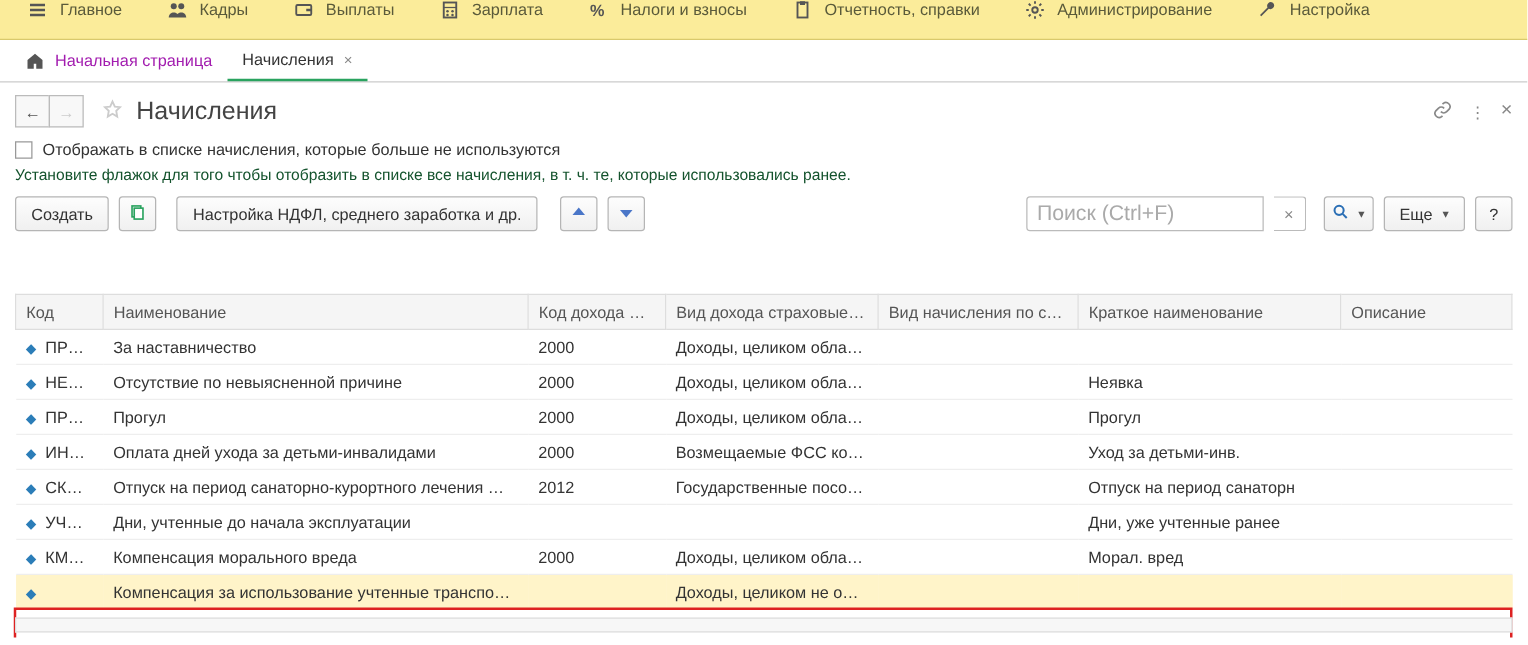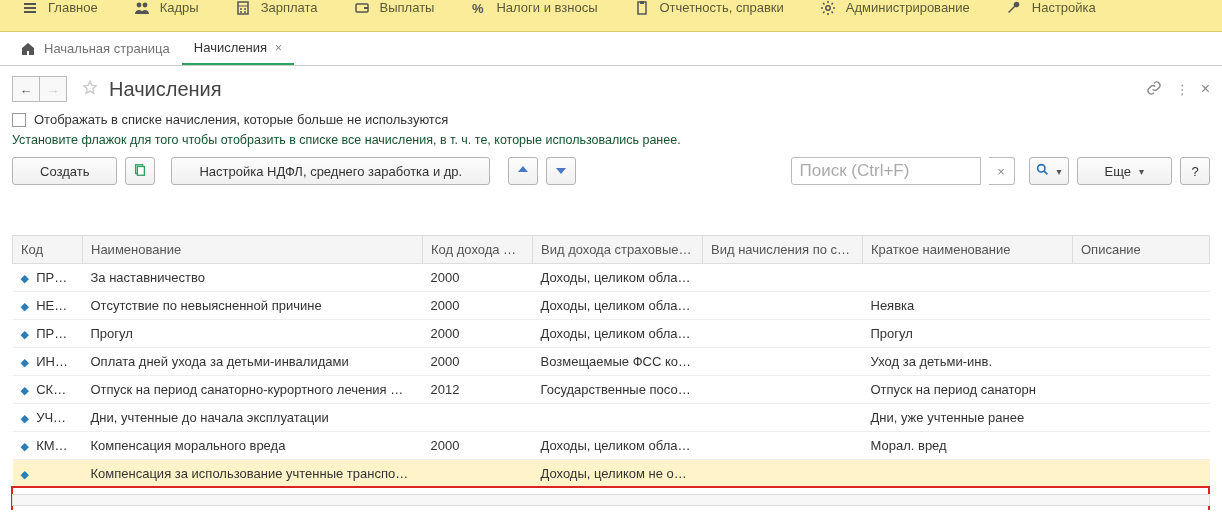--- a/index.html
+++ b/index.html
@@ -38,21 +38,21 @@
     border-bottom: 1px solid #ccc;
     display: flex;
     align-items: stretch;
     padding: 0 8px;
   }
   .tab-home {
     display: flex;
     align-items: center;
     gap: 8px;
     padding: 0 12px;
-    color: #737373;
+    color: #a21caf;
     cursor: pointer;
   }
   .tab {
     display: flex;
     align-items: center;
     gap: 8px;
     padding: 0 12px;
     border-bottom: 2px solid transparent;
     cursor: pointer;
   }
@@ -90,21 +90,21 @@
     display: flex;
     align-items: center;
     gap: 8px;
     padding: 0 12px 10px 12px;
   }
   .btn {
     height: 28px;
     border: 1px solid #b5b5b5;
     background: linear-gradient(#fdfdfd, #f0f0f0);
     border-radius: 3px;
-    padding: 0 27px;
+    padding: 0 12px;
     display: inline-flex;
     align-items: center;
     gap: 6px;
     cursor: pointer;
     color: #333;
     font-size: 13px;
     justify-content: center;
   }
   .btn.icon-only { padding: 0; width: 30px; justify-content: center; }
   .toolbar-spacer { flex: 1; }
@@ -212,38 +212,38 @@
           <circle cx="5" cy="5" r="2.4" fill="currentColor"></circle>
           <circle cx="11" cy="5" r="2.4" fill="currentColor"></circle>
           <path fill="currentColor" d="M1 14c0-2.5 2-4 4-4s4 1.5 4 4zM7 14c0-2.5 2-4 4-4s4 1.5 4 4z"></path>
         </svg>
       </span>
       <span>Кадры</span>
     </div>
     <div class="topbar-item">
       <span class="topbar-icon">
         <svg viewBox="0 0 16 16">
+          <rect x="2" y="4" width="12" height="8" rx="1" fill="none" stroke="currentColor" stroke-width="1.5"></rect>
+          <rect x="10" y="7" width="4" height="2" fill="currentColor"></rect>
+        </svg>
+      </span>
+      <span>Выплаты</span>
+    </div>
+    <div class="topbar-item">
+      <span class="topbar-icon">
+        <svg viewBox="0 0 16 16">
           <rect x="3" y="2" width="10" height="12" fill="none" stroke="currentColor" stroke-width="1.5"></rect>
           <line x1="3" y1="6" x2="13" y2="6" stroke="currentColor"></line>
           <circle cx="6" cy="9" r="1" fill="currentColor"></circle>
           <circle cx="10" cy="9" r="1" fill="currentColor"></circle>
           <circle cx="6" cy="12" r="1" fill="currentColor"></circle>
           <circle cx="10" cy="12" r="1" fill="currentColor"></circle>
         </svg>
       </span>
       <span>Зарплата</span>
-    </div>
-    <div class="topbar-item">
-      <span class="topbar-icon">
-        <svg viewBox="0 0 16 16">
-          <rect x="2" y="4" width="12" height="8" rx="1" fill="none" stroke="currentColor" stroke-width="1.5"></rect>
-          <rect x="10" y="7" width="4" height="2" fill="currentColor"></rect>
-        </svg>
-      </span>
-      <span>Выплаты</span>
     </div>
     <div class="topbar-item">
       <span class="topbar-icon">
         <svg viewBox="0 0 16 16">
           <text x="2" y="13" font-size="13" font-weight="bold" fill="currentColor">%</text>
         </svg>
       </span>
       <span>Налоги и взносы</span>
     </div>
     <div class="topbar-item">

